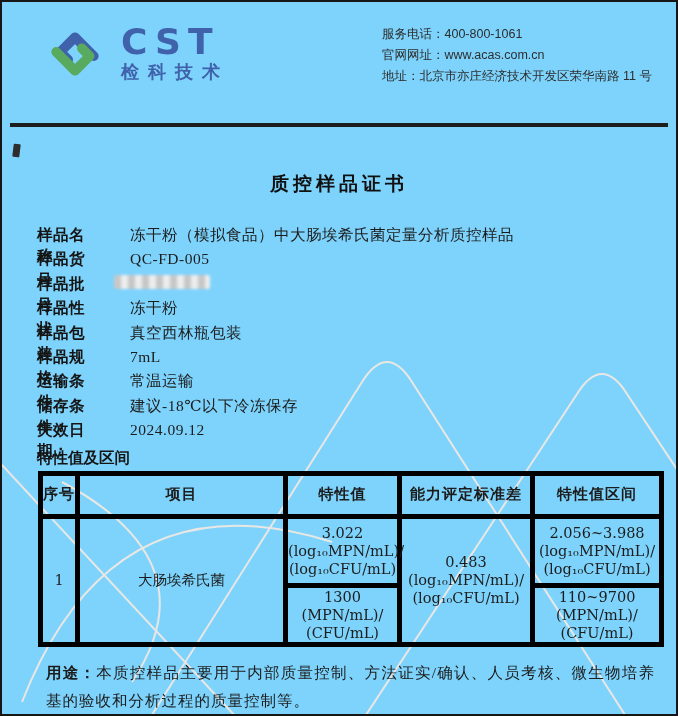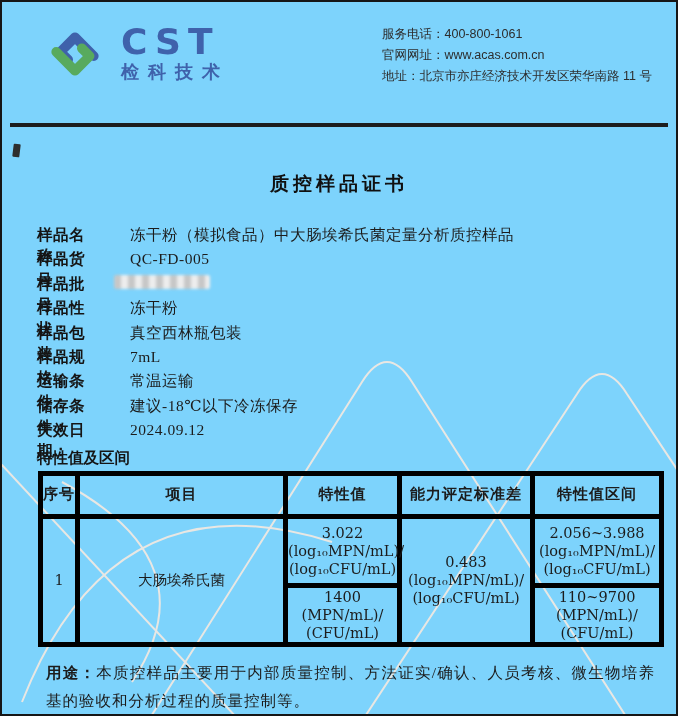--- a/index.html
+++ b/index.html
@@ -192,21 +192,21 @@
           <div class="lines">
             <span>2.056~3.988</span>
             <span>(log₁₀MPN/mL)/</span>
             <span>(log₁₀CFU/mL)</span>
           </div>
         </td>
       </tr>
       <tr class="row-sub2">
         <td>
           <div class="lines">
-            <span>1400</span>
+            <span>1300</span>
             <span>(MPN/mL)/</span>
             <span>(CFU/mL)</span>
           </div>
         </td>
         <td>
           <div class="lines">
             <span>110~9700</span>
             <span>(MPN/mL)/</span>
             <span>(CFU/mL)</span>
           </div>

